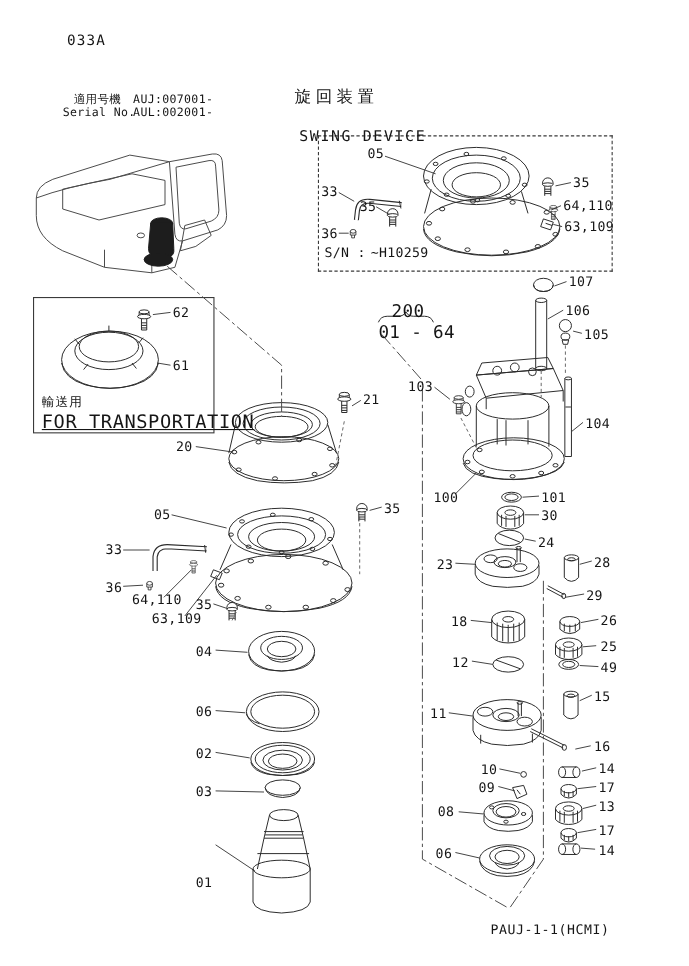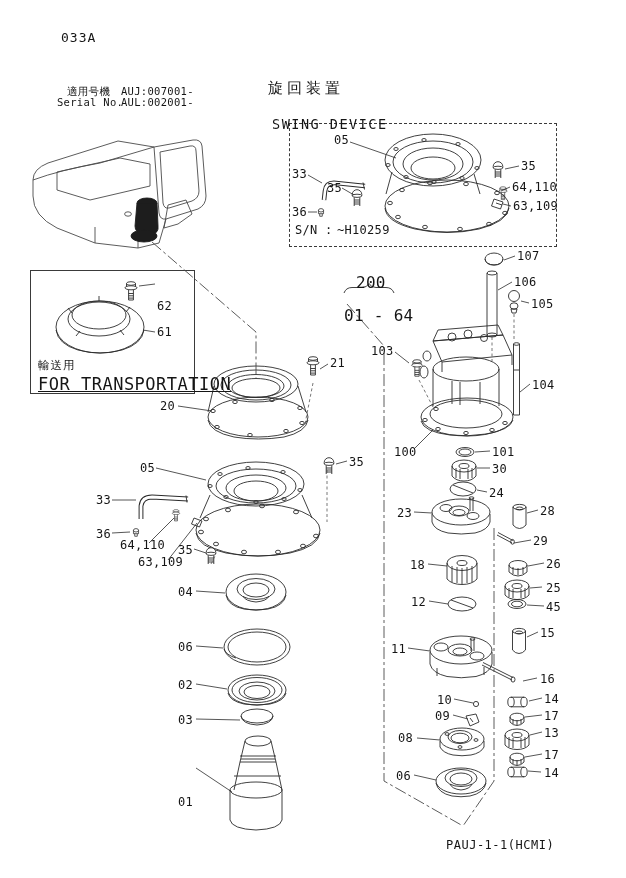--- a/index.html
+++ b/index.html
@@ -435,47 +435,47 @@
   <div class="lbl" style="left:334px;top:134px;">05</div>
   <div class="lbl" style="left:292px;top:168px;">33</div>
   <div class="lbl" style="left:327px;top:182px;">35</div>
   <div class="lbl" style="left:292px;top:206px;">36</div>
   <div class="lbl" style="left:521px;top:160px;">35</div>
   <div class="lbl" style="left:512px;top:181px;">64,110</div>
   <div class="lbl" style="left:513px;top:200px;">63,109</div>
   <div class="lbl" style="left:295px;top:224px;">S/N :</div>
   <div class="lbl" style="left:337px;top:224px;">~H10259</div>
 
-  <div class="lbl" style="left:157px;top:278px;margin-top:22px;">62</div>
+  <div class="lbl" style="left:157px;top:278px;">62</div>
   <div class="lbl" style="left:157px;top:326px;">61</div>
   <div class="lbl cap-jp" style="left:38px;top:360px;">輸送用</div>
   <div class="lbl cap-en" style="left:38px;top:376px;">FOR TRANSPORTATION</div>
 
   <div class="lbl grp-num" style="left:356px;top:275px;">200</div>
-  <div class="lbl grp-num" style="left:344px;top:308px;text-align:right;">01 - 64</div>
+  <div class="lbl grp-num" style="left:344px;top:294px;text-align:right;">01 - 64</div>
 
   <div class="lbl" style="left:160px;top:400px;">20</div>
   <div class="lbl" style="left:330px;top:357px;">21</div>
   <div class="lbl" style="left:371px;top:345px;">103</div>
   <div class="lbl" style="left:517px;top:250px;">107</div>
   <div class="lbl" style="left:514px;top:276px;">106</div>
   <div class="lbl" style="left:531px;top:298px;">105</div>
   <div class="lbl" style="left:532px;top:379px;">104</div>
   <div class="lbl" style="left:394px;top:446px;">100</div>
   <div class="lbl" style="left:492px;top:446px;">101</div>
   <div class="lbl" style="left:492px;top:463px;">30</div>
   <div class="lbl" style="left:489px;top:487px;">24</div>
   <div class="lbl" style="left:397px;top:507px;">23</div>
   <div class="lbl" style="left:540px;top:505px;">28</div>
   <div class="lbl" style="left:533px;top:535px;">29</div>
   <div class="lbl" style="left:410px;top:559px;">18</div>
   <div class="lbl" style="left:546px;top:558px;">26</div>
   <div class="lbl" style="left:546px;top:582px;">25</div>
   <div class="lbl" style="left:411px;top:596px;">12</div>
-  <div class="lbl" style="left:546px;top:601px;">45</div>
+  <div class="lbl" style="left:546px;top:601px;">49</div>
   <div class="lbl" style="left:540px;top:627px;">15</div>
   <div class="lbl" style="left:391px;top:643px;">11</div>
   <div class="lbl" style="left:540px;top:673px;">16</div>
   <div class="lbl" style="left:437px;top:694px;">10</div>
   <div class="lbl" style="left:544px;top:693px;">14</div>
   <div class="lbl" style="left:435px;top:710px;">09</div>
   <div class="lbl" style="left:544px;top:710px;">17</div>
   <div class="lbl" style="left:398px;top:732px;">08</div>
   <div class="lbl" style="left:544px;top:727px;">13</div>
   <div class="lbl" style="left:544px;top:749px;">17</div>

